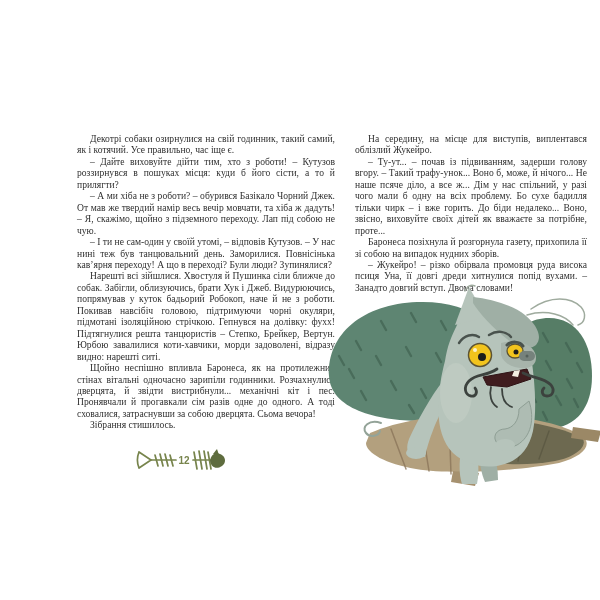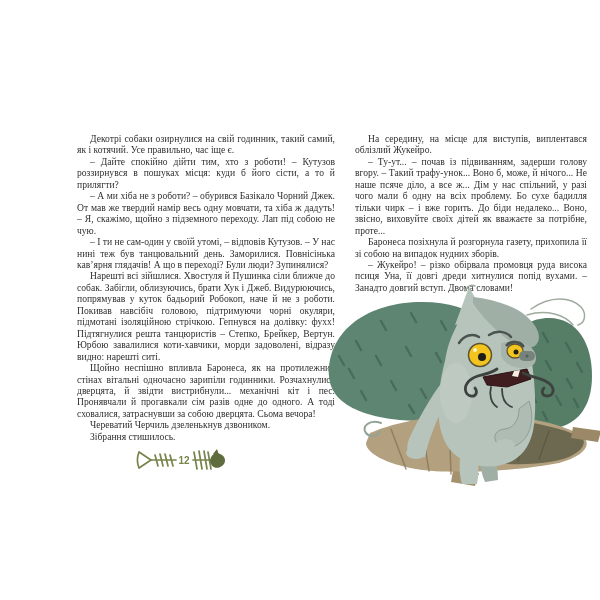--- a/index.html
+++ b/index.html
@@ -14,26 +14,25 @@
   .illustration{position:absolute;left:288px;top:281px;width:292px;height:212px;}
   .fish-num{font-family:"Liberation Sans", sans-serif;font-weight:bold;font-size:10px;}
 </style>
 </head>
 <body>
 
 <div class="spread">
 
   <div class="col col-left">
     <p>Декотрі собаки озирнулися на свій годинник, такий самий, як і котячий. Усе правильно, час іще є.</p>
-    <p>– Дайте спокійно дійти тим, хто з роботи! – Кутузов роззирнувся в пошуках місця: куди б його сісти, а то й прилягти?</p>
-    <p>– А ми хіба не з роботи? – обурився Базікало Чорний Джек. От мав же твердий намір весь одну мовчати, та хіба ж дадуть! – Я, скажімо, щойно з підземного переходу. Лап під собою не чую.</p>
-    <p>– І ти не сам-один у своїй утомі, – відповів Кутузов. – У нас нині теж був танцювальний день. Заморилися. Повнісінька кав’ярня глядачів! А що в переході? Були люди? Зупинялися?</p>
+    <p>– Дайте виховуйте дійти тим, хто з роботи! – Кутузов роззирнувся в пошуках місця: куди б його сісти, а то й прилягти?</p>
+    <p>– А ми хіба не з роботи? – обурився Базікало Чорний Джек. От мав же твердий намір весь вечір мовчати, та хіба ж дадуть! – Я, скажімо, щойно з підземного переходу. Лап під собою не чую.</p>
+    <p>– І ти не сам-один у своїй утомі, – відповів Кутузов. – У нас нині теж був танцювальний день. Заморилися. Повнісінька кав’ярня переходу! А що в переході? Були люди? Зупинялися?</p>
     <p>Нарешті всі зійшлися. Хвостуля й Пушинка сіли ближче до собак. Забігли, облизуючись, брати Хук і Джеб. Видурюючись, попрямував у куток бадьорий Робокоп, наче й не з роботи. Покивав навсібіч головою, підтримуючи чорні окуляри, підмотані ізоляційною стрічкою. Гепнувся на долівку: фухх! Підтягнулися решта танцюристів – Степко, Брейкер, Вертун. Юрбою завалилися коти-хавчики, морди задоволені, відразу видно: нарешті ситі.</p>
     <p>Щойно неспішно впливла Баронеса, як на протилежних стінах вітальні одночасно зарипіли годинники. Розчахнулися дверцята, й звідти вистрибнули... механічні кіт і пес. Пронявчали й прогавкали сім разів одне до одного. А тоді сховалися, затраснувши за собою дверцята. Сьома вечора!</p>
-    <p>Череватий Черчиль дзеленькнув дзвоником.</p>
     <p>Зібрання стишилось.</p>
   </div>
 
   <div class="col col-right">
     <p>На середину, на місце для виступів, виплентався облізлий Жукейро.</p>
     <p>– Ту-ут... – почав із підвиванням, задерши голову вгору. – Такий трафу-унок... Воно б, може, й нічого... Не наше псяче діло, а все ж... Дім у нас спільний, у разі чого мали б одну на всіх проблему. Бо сухе бадилля тільки чирк – і вже горить. До біди недалеко... Воно, звісно, виховуйте своїх дітей як вважаєте за потрібне, проте...</p>
     <p>Баронеса позіхнула й розгорнула газету, прихопила її зі собою на випадок нудних зборів.</p>
     <p>– Жукейро! – різко обірвала промовця руда висока псиця Уна, її довгі дреди хитнулися попід вухами. – Занадто довгий вступ. Двома словами!</p>
   </div>
 

